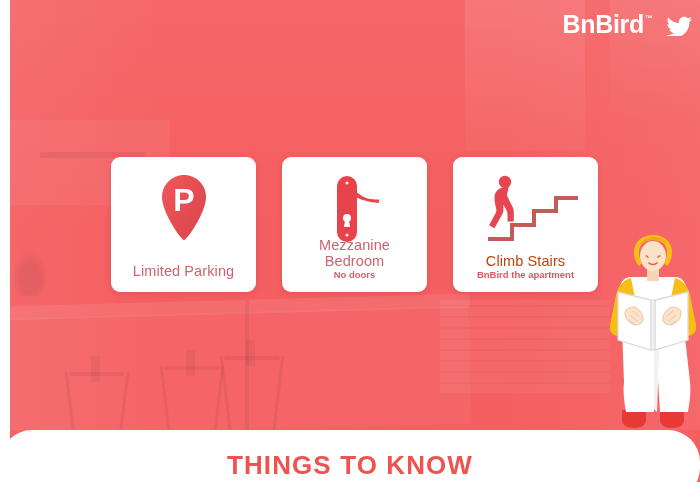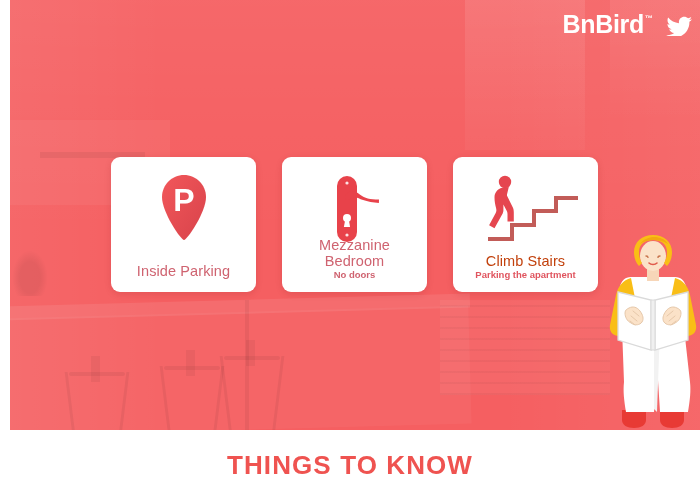--- a/index.html
+++ b/index.html
@@ -144,21 +144,21 @@
   .card-3 .card-title { color:#c2410c; }
   .card-3 .card-sub { color:#E0555F; }
 
   
   .character { position:absolute; left:588px; top:232px; width:110px; height:198px; z-index:8; }
 
   
   .bottombar {
     position:absolute; left:0; top:430px; width:700px; height:70px;
     background:#ffffff;
-    display:flex; align-items:center; justify-content:center;
+    display:flex; align-items:center; justify-content:center;border-radius:32px;
   }
   .bottom-title {
     color:#EF5350; font-size:26px; font-weight:bold;
     letter-spacing:1.1px;
   }
 </style>
 </head>
 <body>
 
 <div class="stage">
@@ -208,21 +208,21 @@
               <linearGradient id="pinG" x1="0" y1="0" x2="1" y2="1">
                 <stop offset="0%" stop-color="#F2575A"></stop>
                 <stop offset="100%" stop-color="#D8434B"></stop>
               </linearGradient>
             </defs>
             <path fill="url(#pinG)" d="M29 2C16.8 2 7 11.8 7 24c0 15.5 19 43 22 43s22-27.5 22-43C51 11.8 41.2 2 29 2z"></path>
             <text x="29" y="38" text-anchor="middle" font-family="Liberation Sans, sans-serif" font-size="32" font-weight="bold" fill="#FFFFFF">P</text>
           </svg>
         </div>
         <div class="card-labels">
-          <div class="card-title">Inside Parking</div>
+          <div class="card-title">Limited Parking</div>
         </div>
       </div>
 
       <div class="card card-2">
         <div class="card-icon">
           <svg width="64" height="72" viewBox="0 0 64 72">
             <rect x="14" y="3" width="20" height="66" rx="10" fill="#E8424A"></rect>
             <circle cx="24" cy="10" r="1.6" fill="#FFFFFF" opacity=".85"></circle>
             <circle cx="24" cy="62" r="1.6" fill="#FFFFFF" opacity=".85"></circle>
             <circle cx="24" cy="45" r="4" fill="#FFFFFF"></circle>
@@ -246,21 +246,21 @@
             </g>
 
             <g fill="#E5464F">
               <circle cx="31" cy="9" r="6.2"></circle>
               <path d="M27 15c-4 1.5-6.5 5-6.5 9.5 0 4 .8 7.5 1.6 10.7.5 2 .4 3.3-.4 4.8l-6.6 12.3 5.4 2.9 7.6-13.6c.9-1.6 1.3-2.8 1.3-4.6l0-5.5 3.4 6.4c.5 1 .7 1.7.7 3.1l0 7.6h6.3l0-9.1c0-2.1-.3-3.6-1.2-5.4l-5.3-10.9c-.4-.8-.4-1.4-.2-2.3l1.7-6.8z"></path>
             </g>
           </svg>
         </div>
         <div class="card-labels">
           <div class="card-title">Climb Stairs</div>
-          <div class="card-sub">Parking the apartment</div>
+          <div class="card-sub">BnBird the apartment</div>
         </div>
       </div>
 
     </div>
 
     <svg class="character" viewBox="0 0 110 198">
 
       <path d="M24 178h24v10c0 5-5 8-12 8s-12-3-12-8z" fill="#E83A34"></path>
       <path d="M62 178h24v10c0 5-5 8-12 8s-12-3-12-8z" fill="#E83A34"></path>
 

